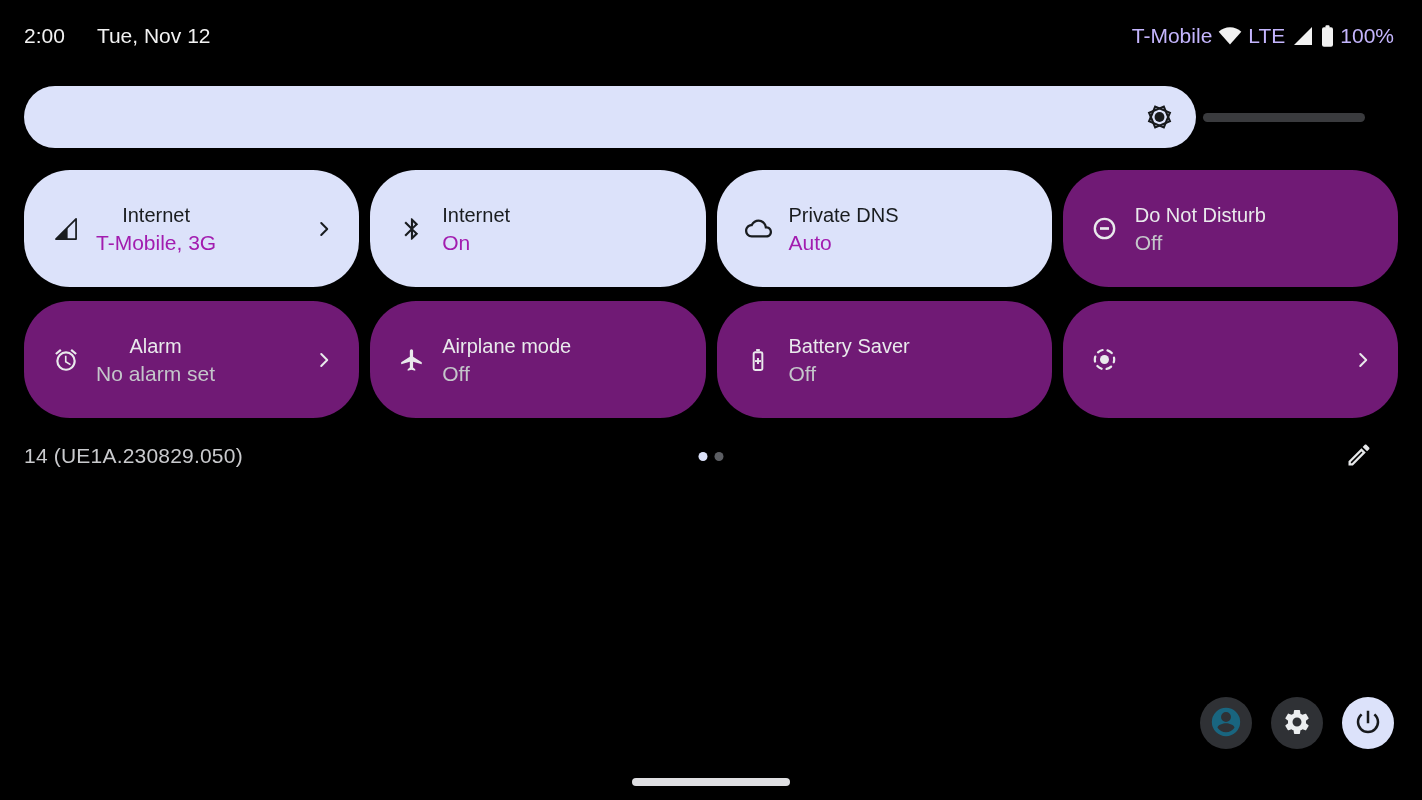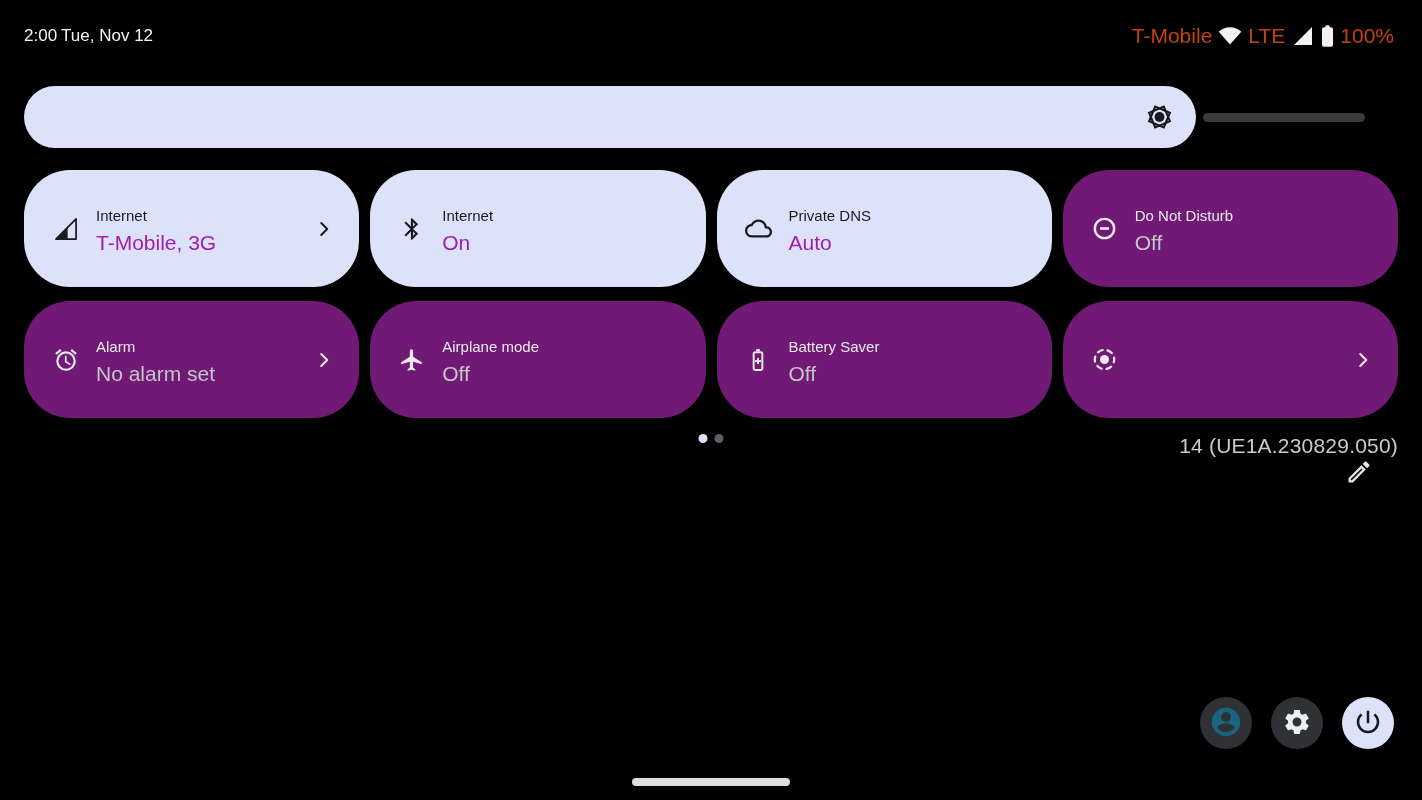--- a/index.html
+++ b/index.html
@@ -2,47 +2,47 @@
 <html><head>
 <meta charset="utf-8">
 <style>
   * { margin:0; padding:0; box-sizing:border-box; }
   html,body { width:1422px; height:800px; background:#000; overflow:hidden;
     font-family:"Liberation Sans","DejaVu Sans",sans-serif; }
   .screen { position:relative; width:1422px; height:800px; background:#000; color:#fff; }
 
   
   .status-bar { display:flex; align-items:center; padding:22px 28px 0 24px; height:50px; }
-  .sb-left { display:flex; align-items:flex-end; gap:4px; font-size:17px; font-weight:500; color:#f2f2f2; }
-  .sb-right { margin-left:auto; display:flex; align-items:center; gap:6px; font-size:21px; font-weight:500; color:#c2410c; }
+  .sb-left { display:flex; align-items:flex-end; gap:32px; font-size:21px; font-weight:500; color:#f2f2f2; }
+  .sb-right { margin-left:auto; display:flex; align-items:center; gap:6px; font-size:21px; font-weight:500; color:#c4b5fd; }
   .sb-icon { display:flex; align-items:center; }
 
   
   .brightness-row { display:flex; align-items:center; margin:36px 24px 0 24px; height:62px; }
   .brightness-pill { position:relative; width:1172px; height:62px; background:#dce2fa; border-radius:31px; }
   .brightness-pill .sun { position:absolute; right:22px; top:50%; transform:translateY(-50%); width:29px; height:29px; }
   .brightness-track { width:162px; height:9px; margin-left:7px; background:#3a3b3e; border-radius:5px; }
 
   
   .qs-grid { display:grid; grid-template-columns:repeat(4,1fr); gap:14px 11px; margin:22px 24px 0 24px; }
   .tile { position:relative; height:117px; border-radius:46px; display:flex; align-items:center; padding-left:28px; cursor:pointer; }
   .tile.light { background:#dce2fa; color:#1a1c1e; }
   .tile.dark  { background:#701a75; color:#e8e9ea; }
   .tile .t-icon { width:27px; height:27px; flex:0 0 27px; display:flex; align-items:center; justify-content:center; }
   .tile .t-text { margin-left:17px; min-width:0; }
-  .tile .t-title { font-size:15px; font-weight:500; line-height:27px; white-space:nowrap; }
+  .tile .t-title { font-size:20px; font-weight:500; line-height:27px; white-space:nowrap;text-align:center; }
   .tile .t-sub   { font-size:21px; font-weight:400; line-height:27px; white-space:nowrap; }
   .tile.light .t-title { color:#191c1f; }
   .tile.light .t-sub   { color:#a21caf; }
   .tile.dark .t-title { color:#e9eaec; }
   .tile.dark .t-sub   { color:#c4c6ca; }
   .tile .chevron { position:absolute; right:24px; top:50%; transform:translateY(-50%); width:22px; height:22px; }
 
   
-  .footer-row { position:relative; display:flex; align-items:flex-end; margin:16px 24px 0 24px; height:44px;flex-direction:column; }
+  .footer-row { position:relative; display:flex; align-items:center; margin:16px 24px 0 24px; height:44px; }
   .build-text { font-size:21px; color:#c9cacd; letter-spacing:0.2px; }
   .page-dots { position:absolute; left:50%; transform:translateX(-50%); display:flex; gap:7px; }
   .dot { width:9px; height:9px; border-radius:50%; background:#5c5e63; }
   .dot.active { background:#dce2fa; }
   .edit-btn { margin-left:auto; margin-right:24px; width:30px; height:30px; background:none; border:none; cursor:pointer; padding:0; }
 
   
   .bottom-buttons { position:absolute; right:28px; bottom:51px; display:flex; gap:19px; }
   .round-btn { width:52px; height:52px; border-radius:50%; border:none; display:flex; align-items:center; justify-content:center; cursor:pointer; padding:0; }
   .round-btn.dark  { background:#2f3135; }

